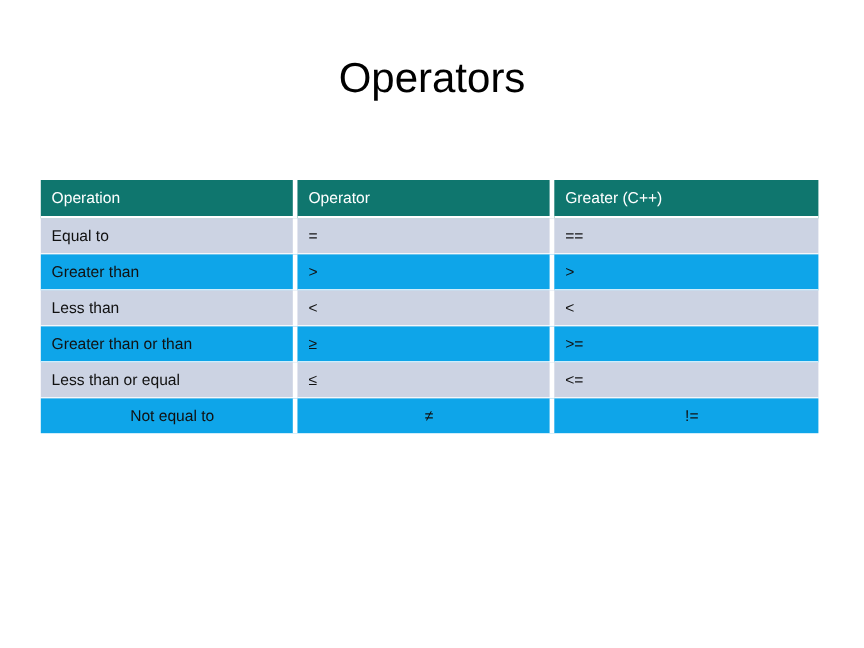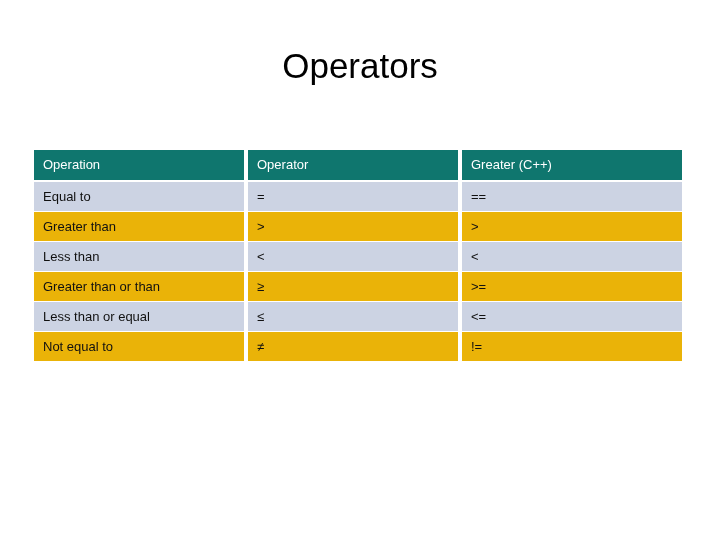--- a/index.html
+++ b/index.html
@@ -83,26 +83,27 @@
     height: 30px;
     line-height: 30px;
     border-bottom: 2px solid #ffffff;
   }
   .op-table tbody tr.band-dark td {
     background: #ccd3e3;
     color: #111111;
     margin-top: 20px;
   }
   .op-table tbody tr.band-light td {
-    background: #eab308;
+    background: #0ea5e9;
     color: #111111;
     margin-top: 32px;
   }
   .op-table tbody tr:last-child td {
     border-bottom: none;
+    text-align: center;
   }
   .sym {
     font-family: "Liberation Sans", sans-serif;
   }
 </style>
 </head>
 <body>
 
 <div class="slide">
 

